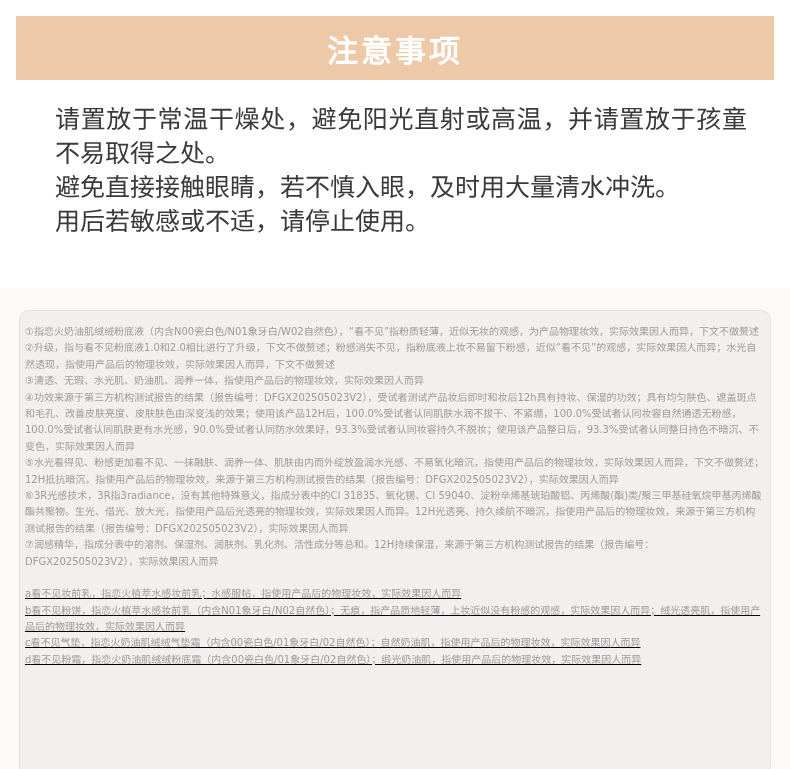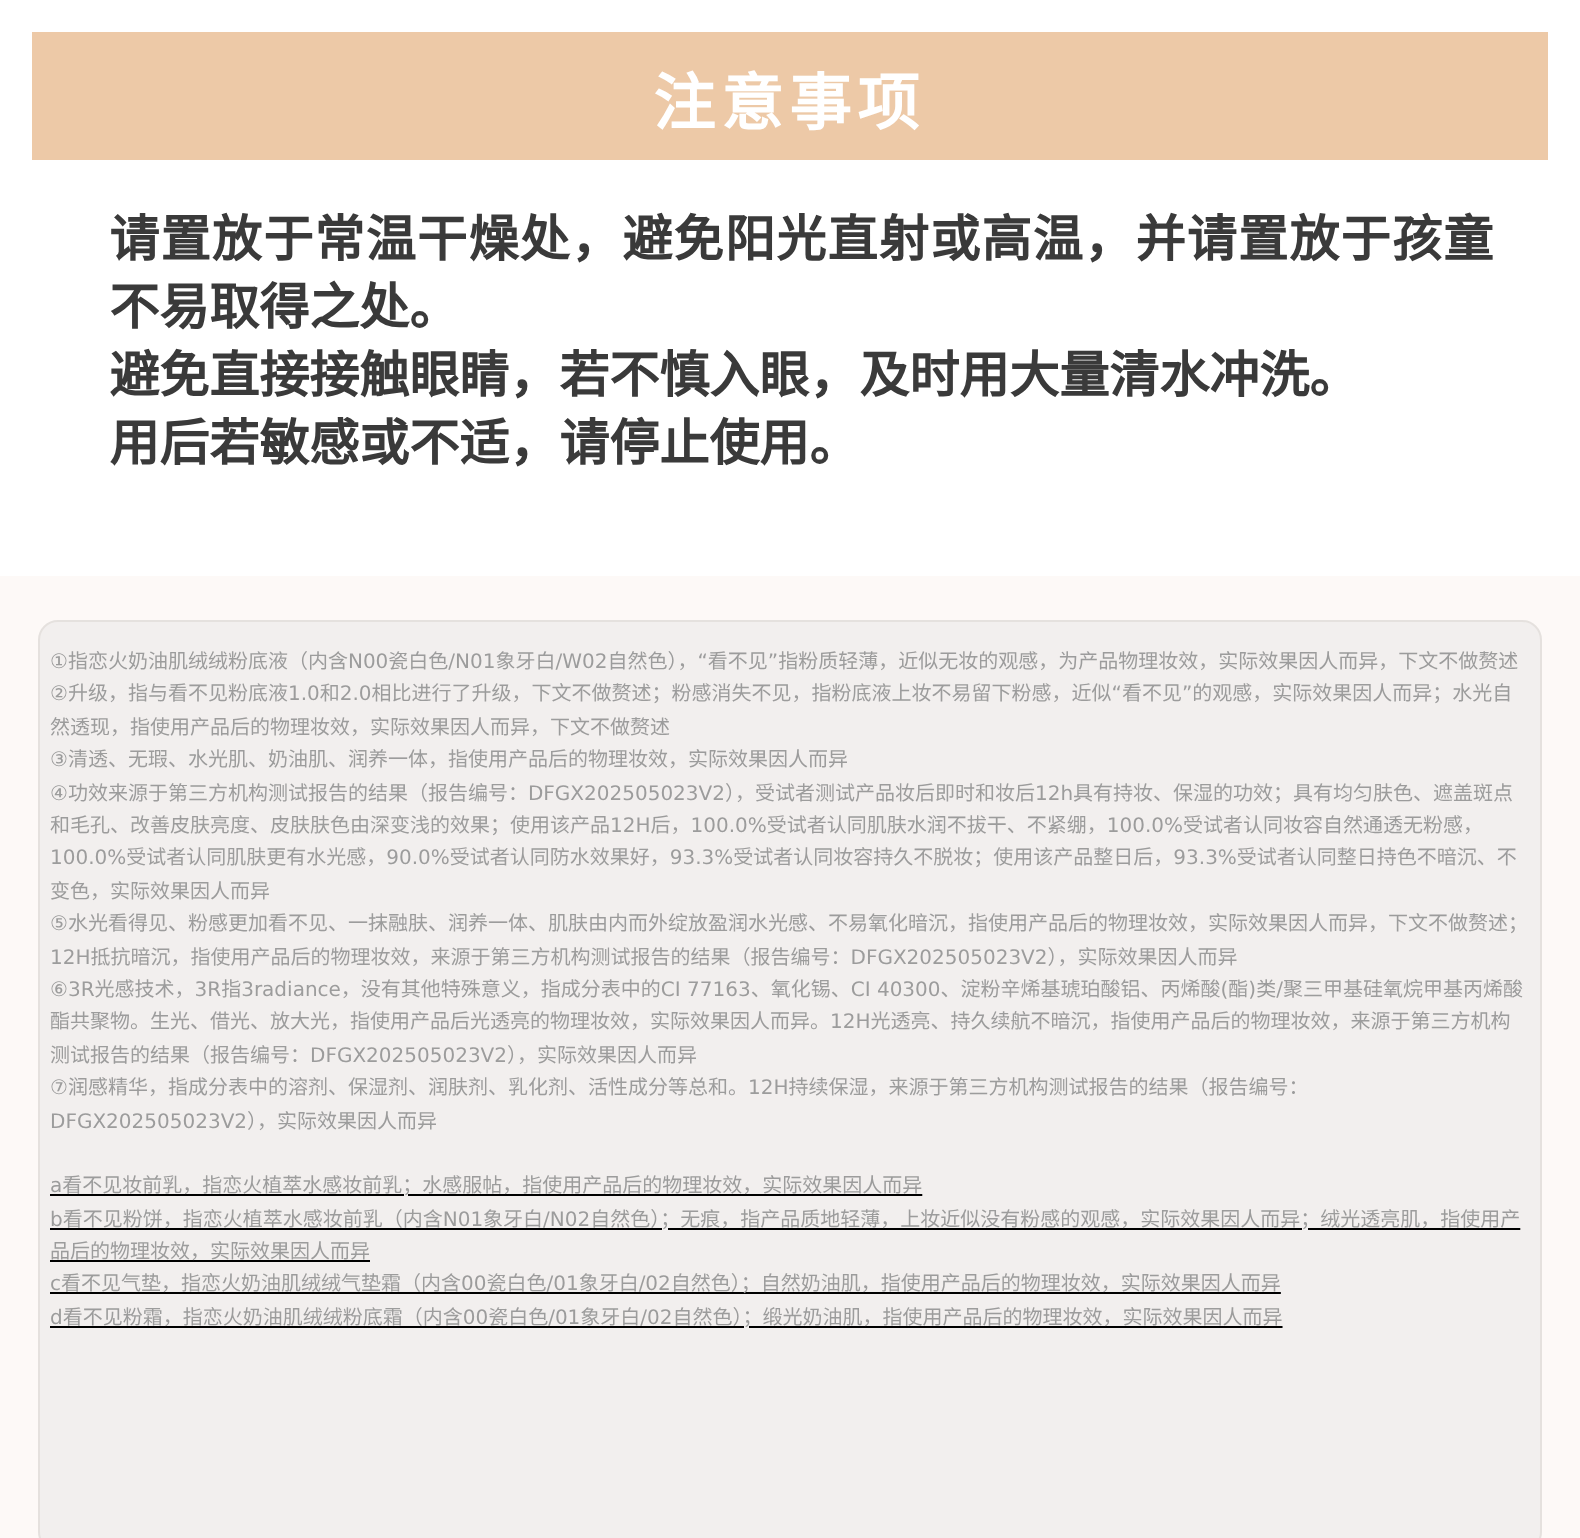--- a/index.html
+++ b/index.html
@@ -33,21 +33,21 @@
   .banner-title{
     color:var(--banner-text);
     font-size:31px;font-weight:bold;letter-spacing:3px;
   }
   .warnings{
     position:absolute;left:55px;top:103px;width:692px;
     color:var(--body-text);
     font-size:25px;line-height:34px;
     text-align:justify;
   }
-  .warnings p{margin:0;font-weight:bold;}
+  .warnings p{margin:0;}
   .notes-box{
     position:absolute;left:19px;top:310px;width:752px;height:466px;
     background:var(--box-bg);
     border:1px solid var(--box-border);
     border-radius:10px;
     padding:13px 5px 0 5px;
     overflow:hidden;
   }
   .notes-box p{
     margin:0;
@@ -73,21 +73,21 @@
   <p>用后若敏感或不适，请停止使用。</p>
 </div>
 
 <div class="notes-box">
   <div class="numbered-group">
     <p>①指恋火奶油肌绒绒粉底液（内含N00瓷白色/N01象牙白/W02自然色），“看不见”指粉质轻薄，近似无妆的观感，为产品物理妆效，实际效果因人而异，下文不做赘述</p>
     <p>②升级，指与看不见粉底液1.0和2.0相比进行了升级，下文不做赘述；粉感消失不见，指粉底液上妆不易留下粉感，近似“看不见”的观感，实际效果因人而异；水光自然透现，指使用产品后的物理妆效，实际效果因人而异，下文不做赘述</p>
     <p>③清透、无瑕、水光肌、奶油肌、润养一体，指使用产品后的物理妆效，实际效果因人而异</p>
     <p>④功效来源于第三方机构测试报告的结果（报告编号：DFGX202505023V2），受试者测试产品妆后即时和妆后12h具有持妆、保湿的功效；具有均匀肤色、遮盖斑点和毛孔、改善皮肤亮度、皮肤肤色由深变浅的效果；使用该产品12H后，100.0%受试者认同肌肤水润不拔干、不紧绷，100.0%受试者认同妆容自然通透无粉感，100.0%受试者认同肌肤更有水光感，90.0%受试者认同防水效果好，93.3%受试者认同妆容持久不脱妆；使用该产品整日后，93.3%受试者认同整日持色不暗沉、不变色，实际效果因人而异</p>
     <p>⑤水光看得见、粉感更加看不见、一抹融肤、润养一体、肌肤由内而外绽放盈润水光感、不易氧化暗沉，指使用产品后的物理妆效，实际效果因人而异，下文不做赘述；12H抵抗暗沉，指使用产品后的物理妆效，来源于第三方机构测试报告的结果（报告编号：DFGX202505023V2），实际效果因人而异</p>
-    <p>⑥3R光感技术，3R指3radiance，没有其他特殊意义，指成分表中的CI 77163、氧化锡、CI 40300、淀粉辛烯基琥珀酸铝、丙烯酸(酯)类/聚三甲基硅氧烷甲基丙烯酸酯共聚物。生光、借光、放大光，指使用产品后光透亮的物理妆效，实际效果因人而异。12H光透亮、持久续航不暗沉，指使用产品后的物理妆效，来源于第三方机构测试报告的结果（报告编号：DFGX202505023V2），实际效果因人而异</p>
+    <p>⑥3R光感技术，3R指3radiance，没有其他特殊意义，指成分表中的CI 31835、氧化锡、CI 59040、淀粉辛烯基琥珀酸铝、丙烯酸(酯)类/聚三甲基硅氧烷甲基丙烯酸酯共聚物。生光、借光、放大光，指使用产品后光透亮的物理妆效，实际效果因人而异。12H光透亮、持久续航不暗沉，指使用产品后的物理妆效，来源于第三方机构测试报告的结果（报告编号：DFGX202505023V2），实际效果因人而异</p>
     <p>⑦润感精华，指成分表中的溶剂、保湿剂、润肤剂、乳化剂、活性成分等总和。12H持续保湿，来源于第三方机构测试报告的结果（报告编号：DFGX202505023V2），实际效果因人而异</p>
   </div>
   <div class="lettered-group">
     <p>a看不见妆前乳，指恋火植萃水感妆前乳；水感服帖，指使用产品后的物理妆效，实际效果因人而异</p>
     <p>b看不见粉饼，指恋火植萃水感妆前乳（内含N01象牙白/N02自然色）；无痕，指产品质地轻薄，上妆近似没有粉感的观感，实际效果因人而异；绒光透亮肌，指使用产品后的物理妆效，实际效果因人而异</p>
     <p>c看不见气垫，指恋火奶油肌绒绒气垫霜（内含00瓷白色/01象牙白/02自然色）；自然奶油肌，指使用产品后的物理妆效，实际效果因人而异</p>
     <p>d看不见粉霜，指恋火奶油肌绒绒粉底霜（内含00瓷白色/01象牙白/02自然色）；缎光奶油肌，指使用产品后的物理妆效，实际效果因人而异</p>
   </div>
 </div>
 

